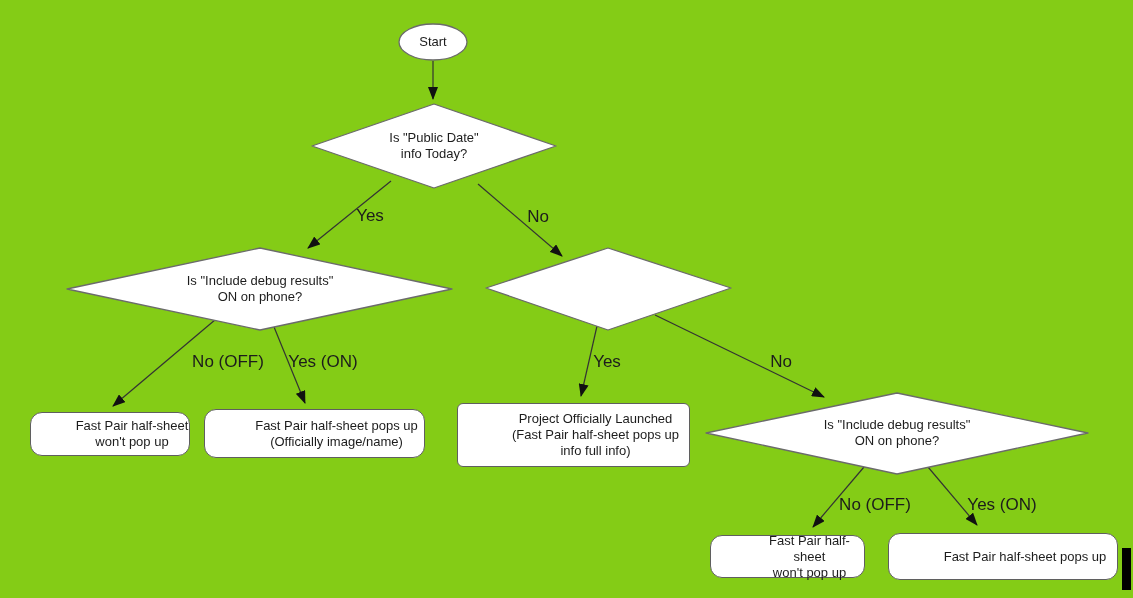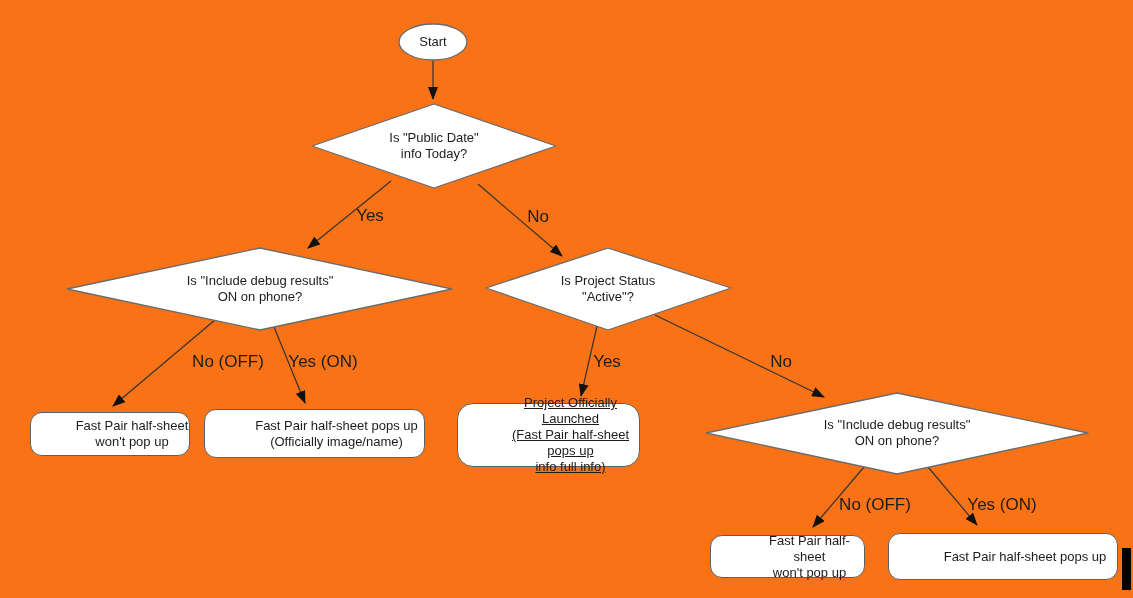--- a/index.html
+++ b/index.html
@@ -1,17 +1,17 @@
 <!DOCTYPE html>
 <html><head>
 <meta charset="utf-8">
 <style>
   html,body{margin:0;padding:0;background:#fff;}
   .stage{
-    position:relative;width:1133px;height:598px;background:#f97316;
+    position:relative;width:1133px;height:598px;background:#84cc16;
     font-family:"Liberation Sans",sans-serif;color:#1c1c1c;overflow:hidden;
   }
   svg.canvas{position:absolute;left:0;top:0;}
   .nodetext{
     position:absolute;display:flex;flex-direction:column;align-items:center;
     justify-content:center;text-align:center;font-size:13px;line-height:16px;
     pointer-events:none;
   }
   .box{
     position:absolute;display:flex;flex-direction:column;align-items:center;
@@ -66,41 +66,37 @@
   <div class="nodetext" style="left:344px;top:130px;width:180px;height:32px;">
     <div>Is "Public Date"</div>
     <div>info Today?</div>
   </div>
 
   <div class="nodetext" style="left:160px;top:273px;width:200px;height:32px;">
     <div>Is "Include debug results"</div>
     <div>ON on phone?</div>
   </div>
 
-  <div class="nodetext" style="left:528px;top:273px;width:160px;height:32px;">
-    <div>Is Project Status</div>
-    <div>"Active"?</div>
-  </div>
 
   <div class="nodetext" style="left:797px;top:417px;width:200px;height:32px;">
     <div>Is "Include debug results"</div>
     <div>ON on phone?</div>
   </div>
 
   <div class="box" style="left:30px;top:412px;width:160px;height:44px;">
     <div>Fast Pair half-sheet</div>
     <div>won't pop up</div>
   </div>
 
   <div class="box" style="left:204px;top:409px;width:221px;height:49px;">
     <div>Fast Pair half-sheet pops up</div>
     <div>(Officially image/name)</div>
   </div>
 
-  <div class="box" style="left:457px;top:403px;width:183px;height:64px;border-radius:16px;text-decoration:underline;">
+  <div class="box" style="left:457px;top:403px;width:233px;height:64px;border-radius:6px;">
     <div>Project Officially Launched</div>
     <div>(Fast Pair half-sheet pops up</div>
     <div>info full info)</div>
   </div>
 
   <div class="box" style="left:710px;top:535px;width:155px;height:43px;">
     <div>Fast Pair half-sheet</div>
     <div>won't pop up</div>
   </div>
 

